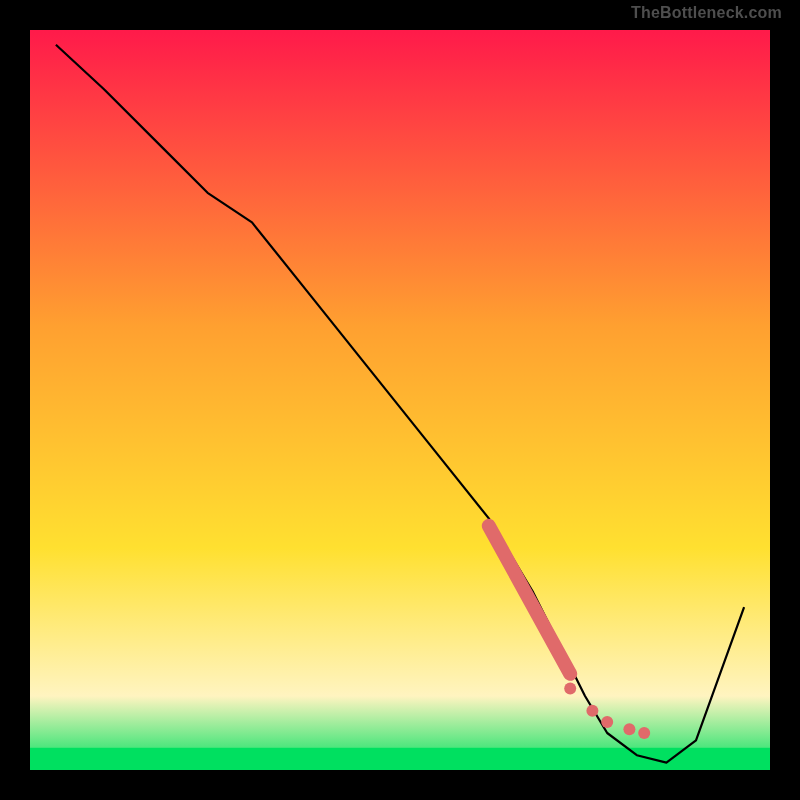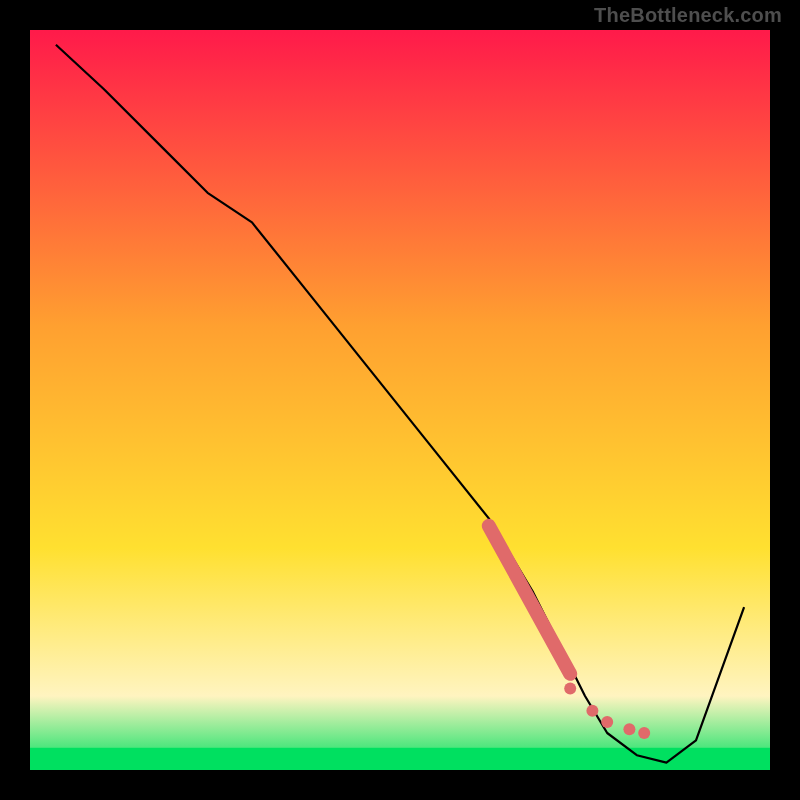--- a/index.html
+++ b/index.html
@@ -14,21 +14,21 @@
   .stage {
     position: relative;
     width: 800px;
     height: 800px;
   }
   .watermark {
     position: absolute;
     top: 4px;
     right: 18px;
     color: #4e4e4e;
-    font-size: 20px;
+    font-size: 16px;
     font-weight: 600;
     letter-spacing: 0.2px;
     user-select: none;
   }
   svg {
     position: absolute;
     left: 0;
     top: 0;
   }
 </style>

